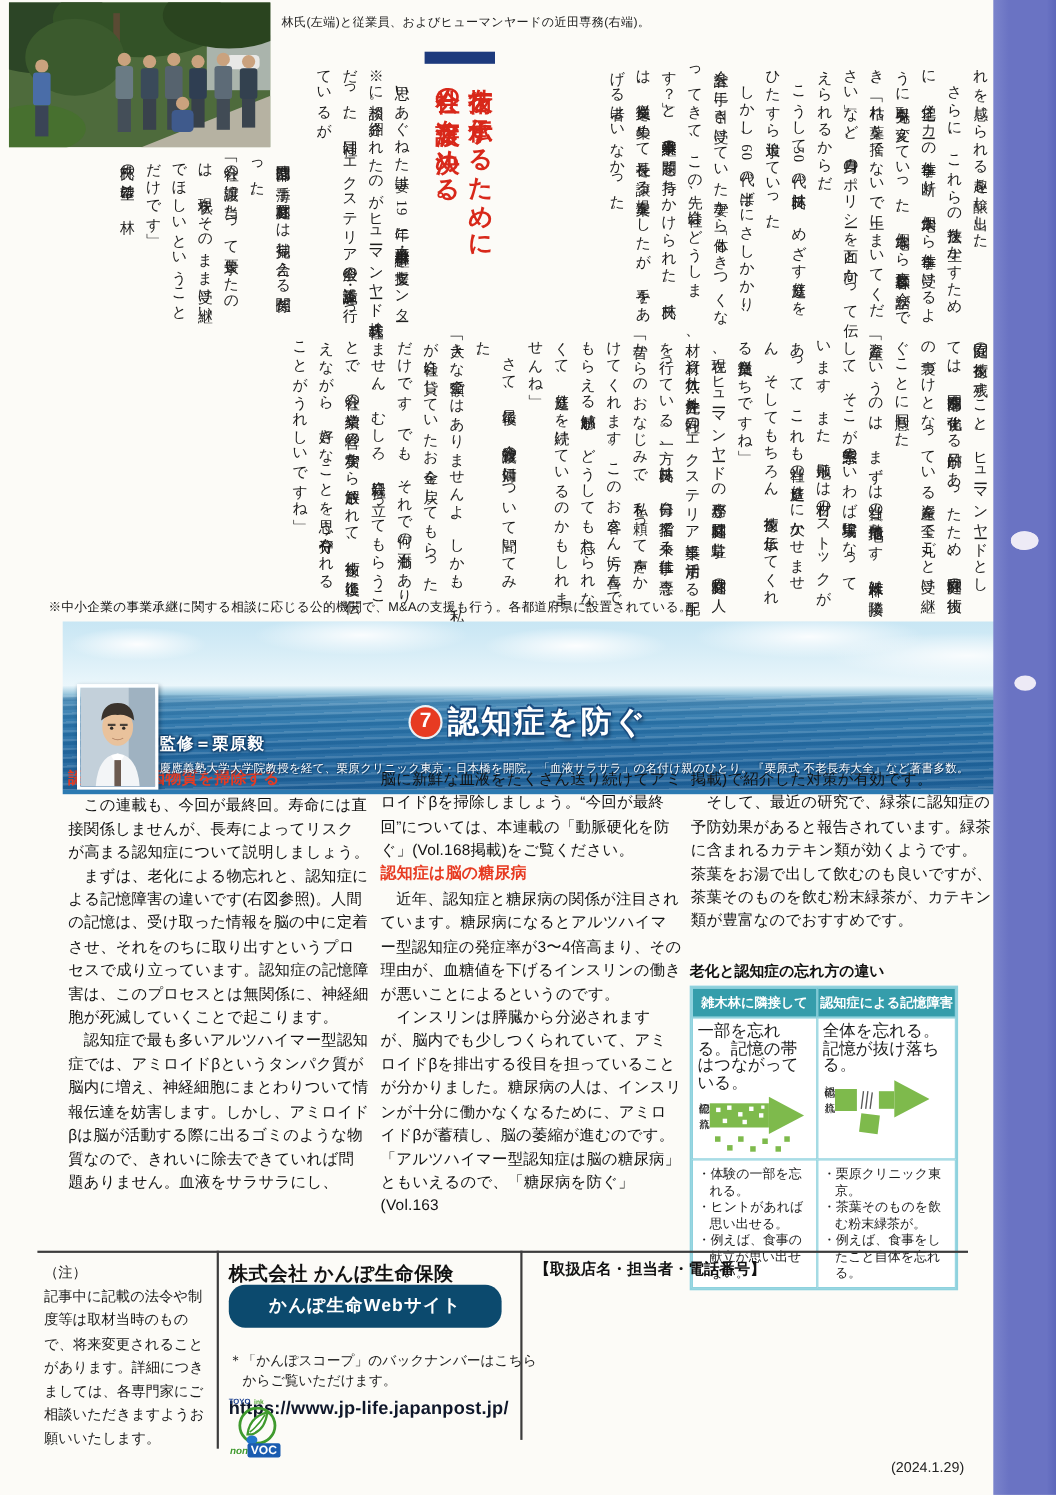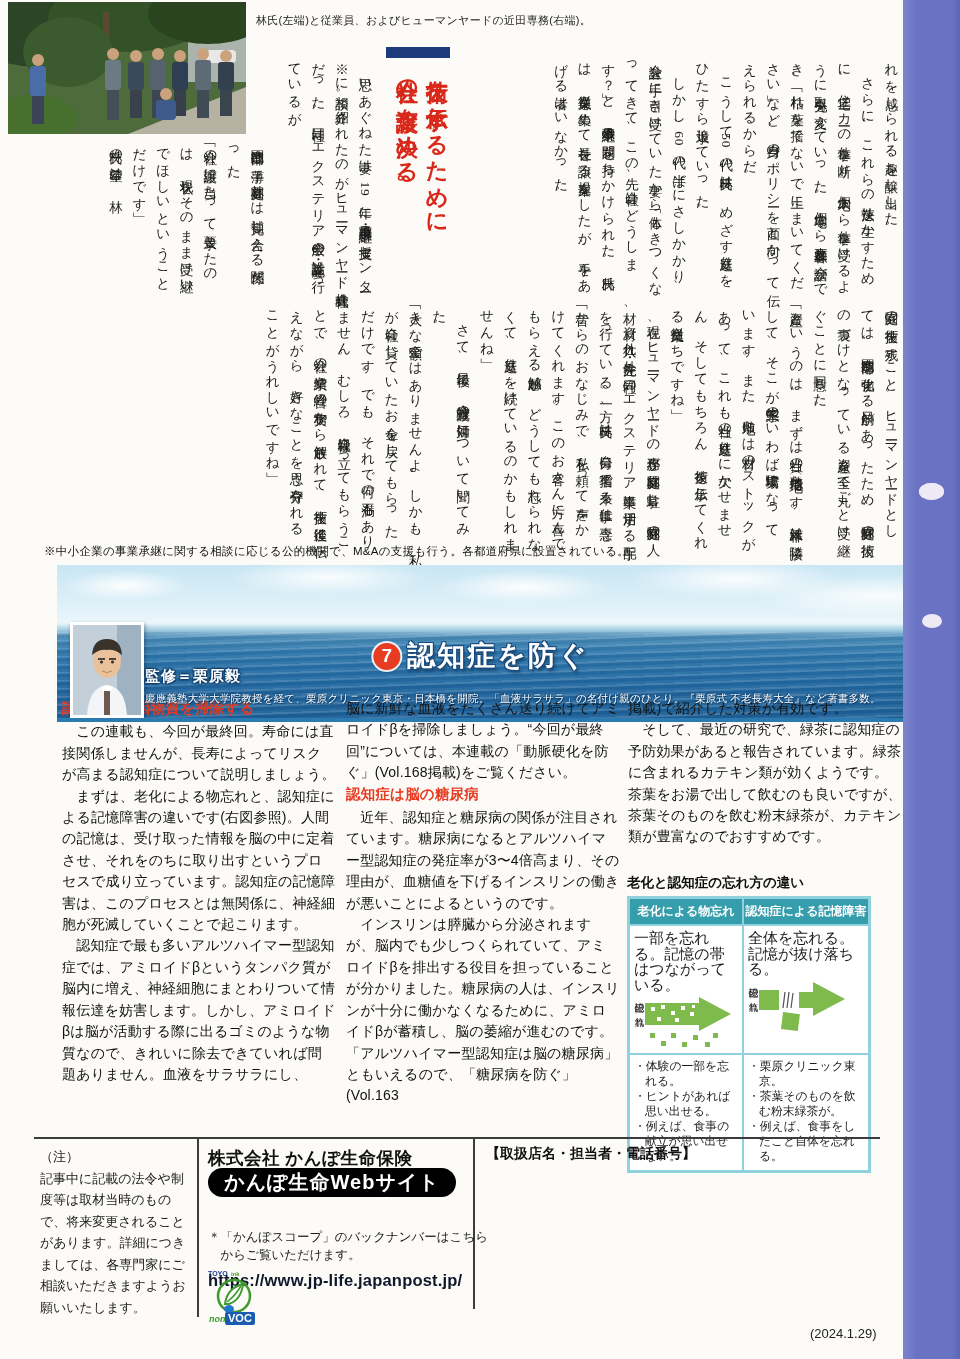--- a/index.html
+++ b/index.html
@@ -65,32 +65,32 @@
   
   .memory-table{position:absolute;left:627px;top:896px;width:240px;display:grid;
     grid-template-columns:114px 126px;border:2px solid #8fd2de;background:#fff;}
   .mt-h{background:#359dab;color:#fff;font-weight:700;font-size:12px;text-align:center;
     padding:4px 0;border:1px solid #8fd2de;white-space:nowrap;}
   .mt-c{border:1px solid #8fd2de;padding:4px 3px 2px 4px;}
   .mt-sum{font-size:15px;line-height:15.5px;}
   .mt-diagram{display:flex;align-items:flex-start;margin-top:3px;}
   .flow-label{writing-mode:vertical-rl;font-size:9.5px;line-height:10.5px;letter-spacing:1px;height:52px;}
   .mt-b{border:1px solid #8fd2de;padding:5px 2px 5px 4px;font-size:11.8px;line-height:15px;}
-  .bullet{padding-left:11px;text-indent:-11px;font-family:Liberation Mono, monospace;}
+  .bullet{padding-left:11px;text-indent:-11px;}
 
   
   .footer-rule{position:absolute;left:34px;top:1137px;width:846px;height:1.5px;background:#3c3c3c;}
   .vline{position:absolute;width:1.5px;background:#3c3c3c;}
   .vline.v1{left:197px;top:1137px;height:180px;}
   .vline.v2{left:473px;top:1137px;height:172px;}
   .footer-note{position:absolute;left:40px;top:1146px;width:152px;font-size:13px;line-height:21.5px;
     white-space:pre-line;color:#1a1a1a;}
   .company{position:absolute;left:208px;top:1146px;font-size:17.5px;font-weight:700;color:#111;letter-spacing:.5px;}
-  .web-pill{position:absolute;left:208px;top:1168px;width:248px;height:29px;background:#000000;border-radius:15px;
-    color:#fff;font-size:20px;font-weight:700;display:flex;align-items:center;justify-content:center;letter-spacing:1px;cursor:pointer;}
+  .web-pill{position:absolute;left:208px;top:1168px;width:248px;height:39px;background:#0c4a6e;border-radius:15px;
+    color:#fff;font-size:16px;font-weight:700;display:flex;align-items:center;justify-content:center;letter-spacing:1px;cursor:pointer;}
   .url{position:absolute;left:208px;top:1271px;font-size:16.5px;font-weight:700;color:#0f172a;letter-spacing:.2px;cursor:pointer;}
   .backnote{position:absolute;left:208px;top:1229px;font-size:12.5px;line-height:17.5px;white-space:pre-line;color:#1a1a1a;}
   .agency-label{position:absolute;left:486px;top:1145px;font-size:14px;font-weight:700;color:#111;}
   .page-date{position:absolute;left:810px;top:1326px;font-size:13px;color:#222;}
   .toyo-logo{position:absolute;left:207px;top:1268px;width:58px;height:58px;}
 </style>
 </head>
 <body>
 
 <div id="page">
@@ -195,21 +195,21 @@
 「アルツハイマー型認知症は脳の糖尿病」ともいえるので、「糖尿病を防ぐ」(Vol.163</div>
   </div>
   <div class="hcol col3">
     <div class="body">掲載)で紹介した対策が有効です。
 　そして、最近の研究で、緑茶に認知症の予防効果があると報告されています。緑茶に含まれるカテキン類が効くようです。茶葉をお湯で出して飲むのも良いですが、茶葉そのものを飲む粉末緑茶が、カテキン類が豊富なのでおすすめです。</div>
   </div>
 
   <div class="table-title">老化と認知症の忘れ方の違い</div>
 
   <div class="memory-table">
-    <div class="mt-h">老化による物忘れ</div>
+    <div class="mt-h">雑木林に隣接して</div>
     <div class="mt-h">認知症による記憶障害</div>
 
     <div class="mt-c">
       <div class="mt-sum">一部を忘れる。記憶の帯はつながっている。</div>
       <div class="mt-diagram">
         <span class="flow-label">記憶の流れ</span>
         <svg width="86" height="56" viewBox="0 0 86 56">
           <rect x="0" y="8" width="54" height="22" fill="#7eba4c"></rect>
           <polygon points="54,2 86,19 54,36" fill="#7eba4c"></polygon>
           <g fill="#ffffff">

